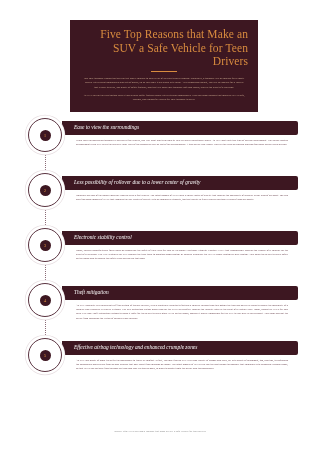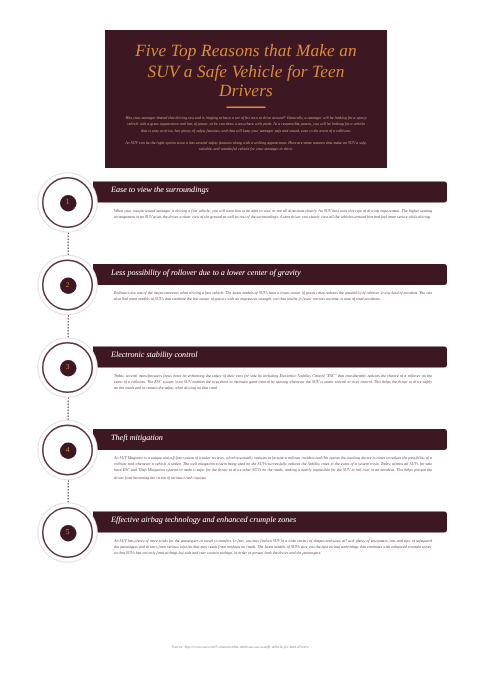--- a/index.html
+++ b/index.html
@@ -29,24 +29,24 @@
     width: 188px;
     background: #3d1721;
     padding: 8px 10px 10px 10px;
     box-sizing: border-box;
     text-align: center;
   }
   .header-title {
     color: #d98c3f;
     font-size: 11.5px;
     line-height: 13.5px;
-    font-style: italic;
     letter-spacing: 0.1px;
     margin: 0 0 1px 0;
     font-family: "Liberation Serif", serif;
+    text-align: right;
   }
   .title-rule {
     width: 26px;
     height: 1.5px;
     background: #d98c3f;
     margin: 2px auto 5px auto;
   }
   .header-para {
     color: #c9a98f;
     font-size: 2.7px;

